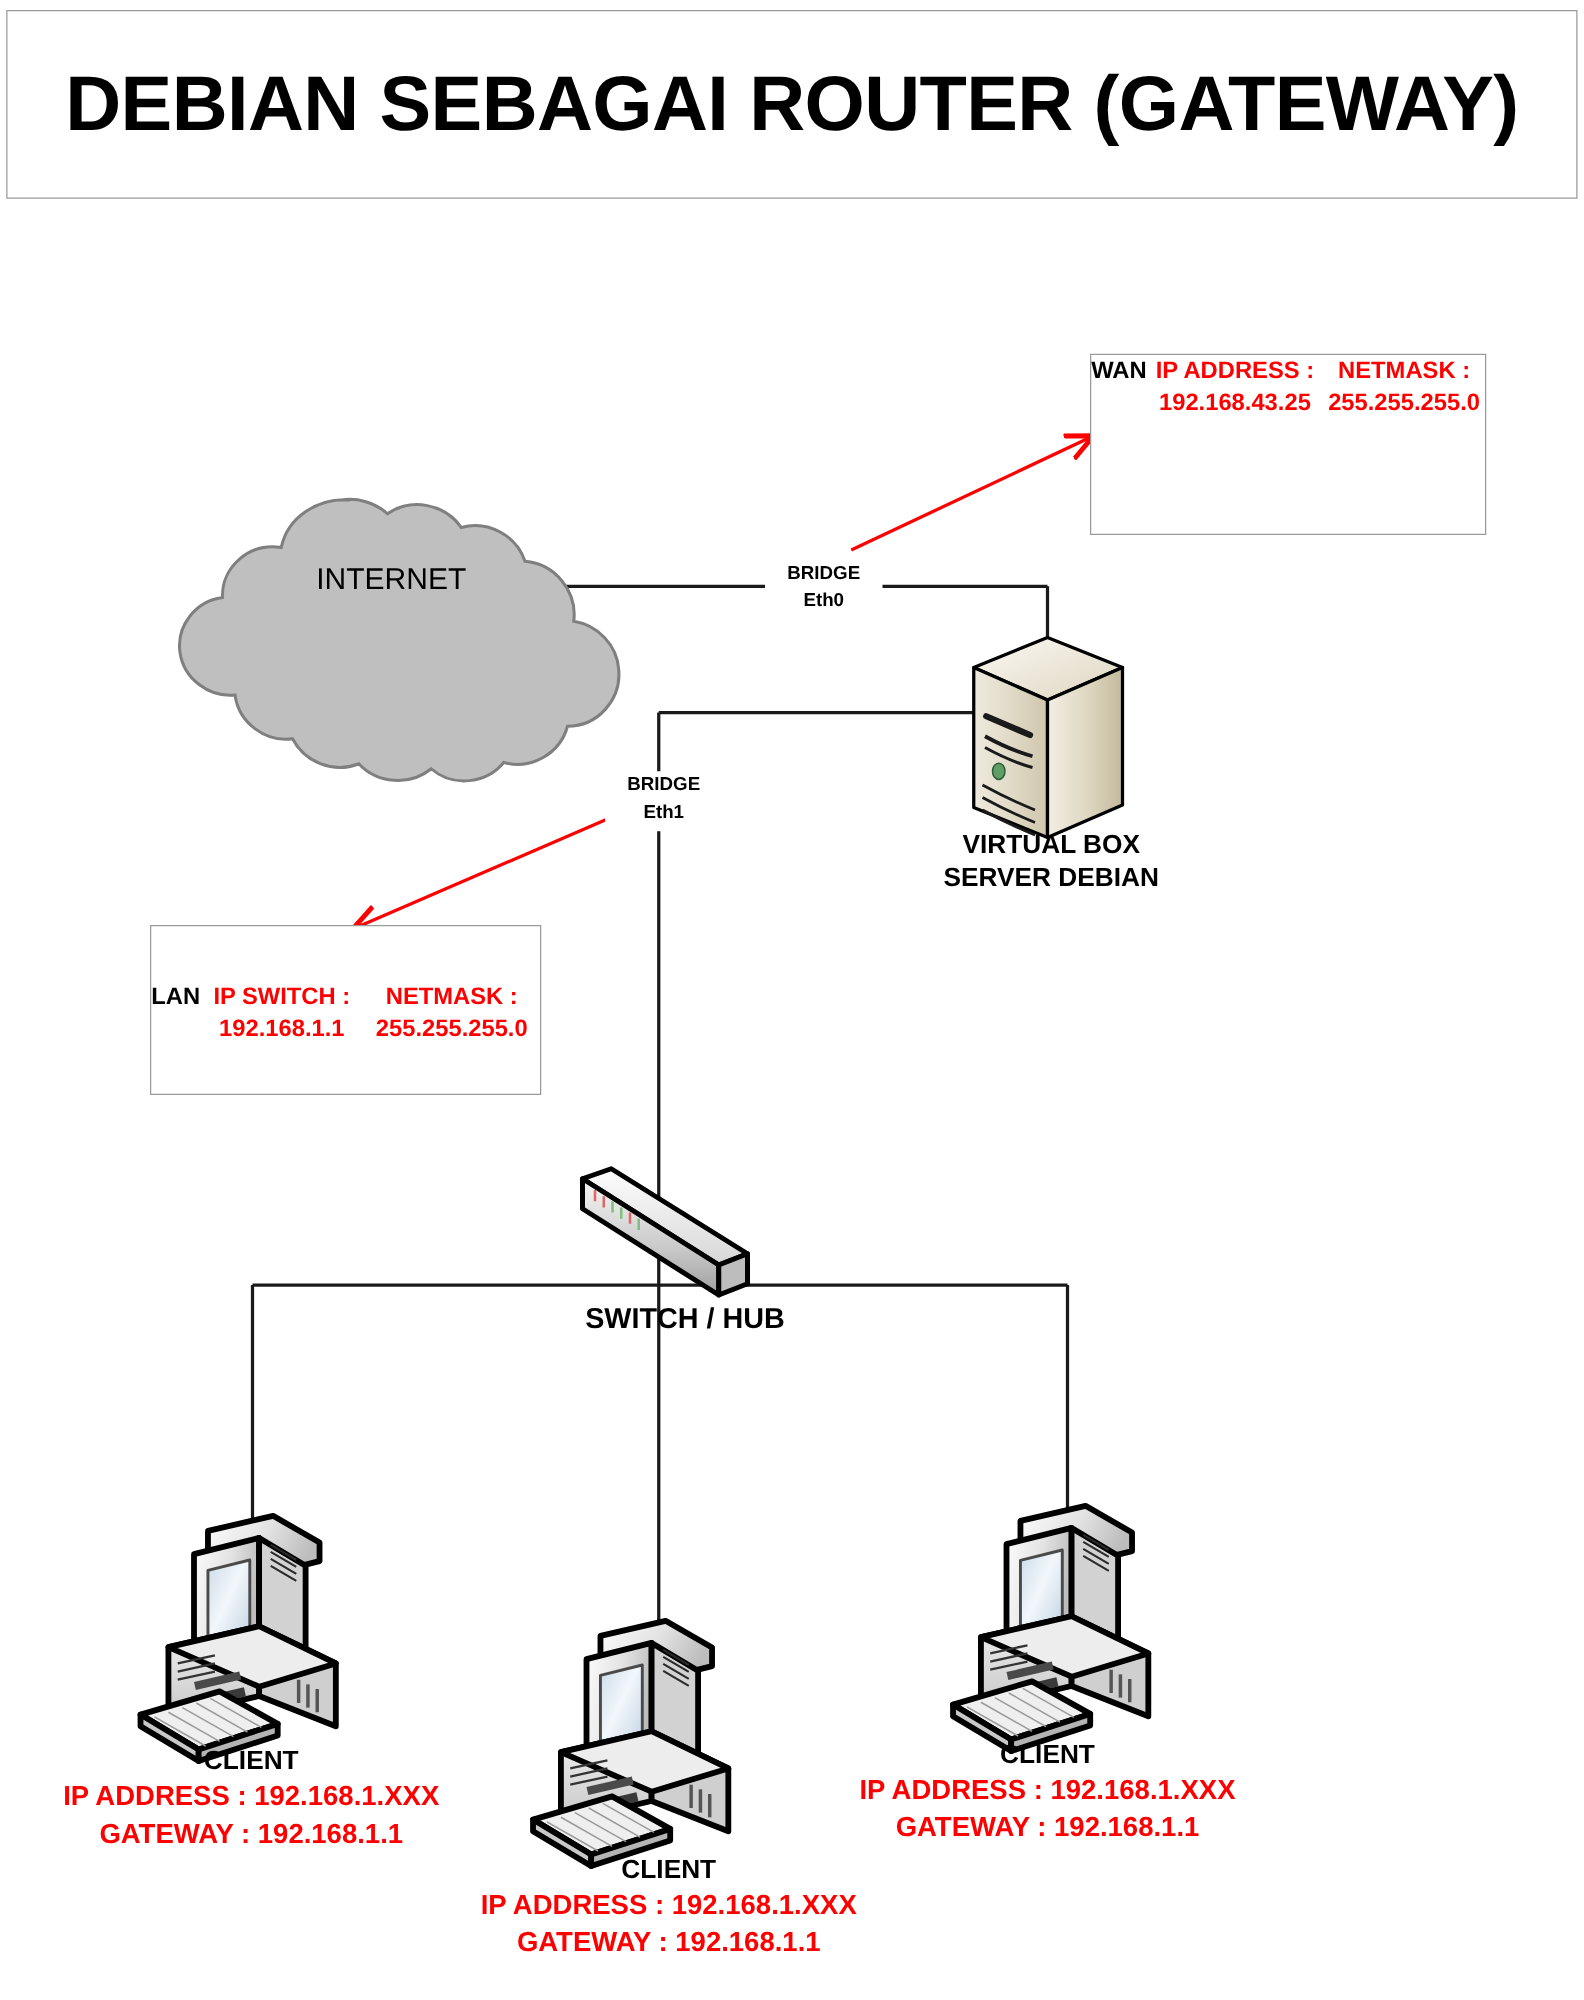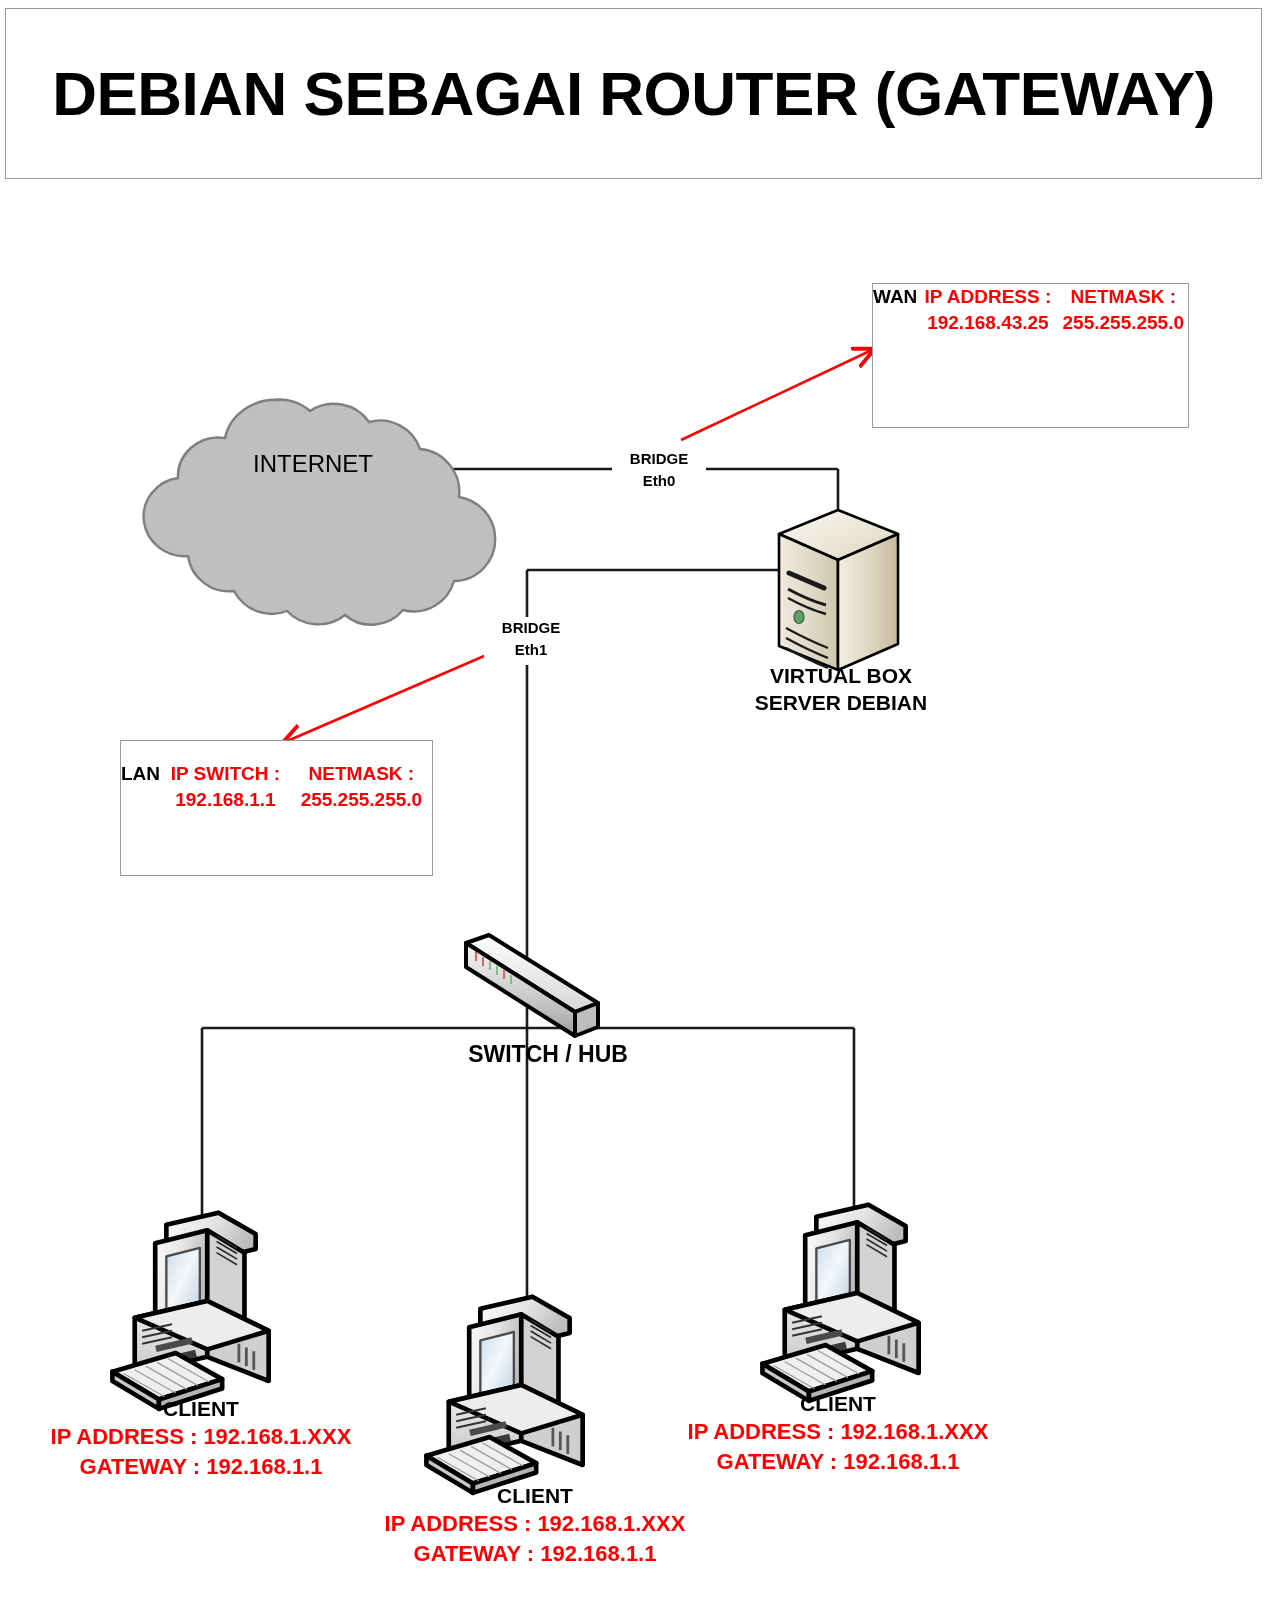--- a/index.html
+++ b/index.html
@@ -17,21 +17,21 @@
     background: #ffffff;
     overflow: hidden;
   }
 
   
   #title-box {
     position: absolute;
     left: 5px;
     top: 8px;
     width: 1257px;
-    height: 171px;
+    height: 151px;
     border: 1px solid #9a9a9a;
     box-sizing: border-box;
     background: #ffffff;
   }
   #title-text {
     position: absolute;
     left: 0;
     top: 0;
     width: 100%;
     height: 100%;
@@ -92,21 +92,21 @@
     width: 317px;
     height: 145px;
   }
 
   #lan-box {
     left: 120px;
     top: 740px;
     width: 313px;
     height: 136px;
     justify-content: space-between;
-    padding-top: 20px;
+    padding-top: 44px;
   }
 
   
   .free-label {
     position: absolute;
     text-align: center;
     color: #000000;
     white-space: nowrap;
   }
   .bridge-label {

